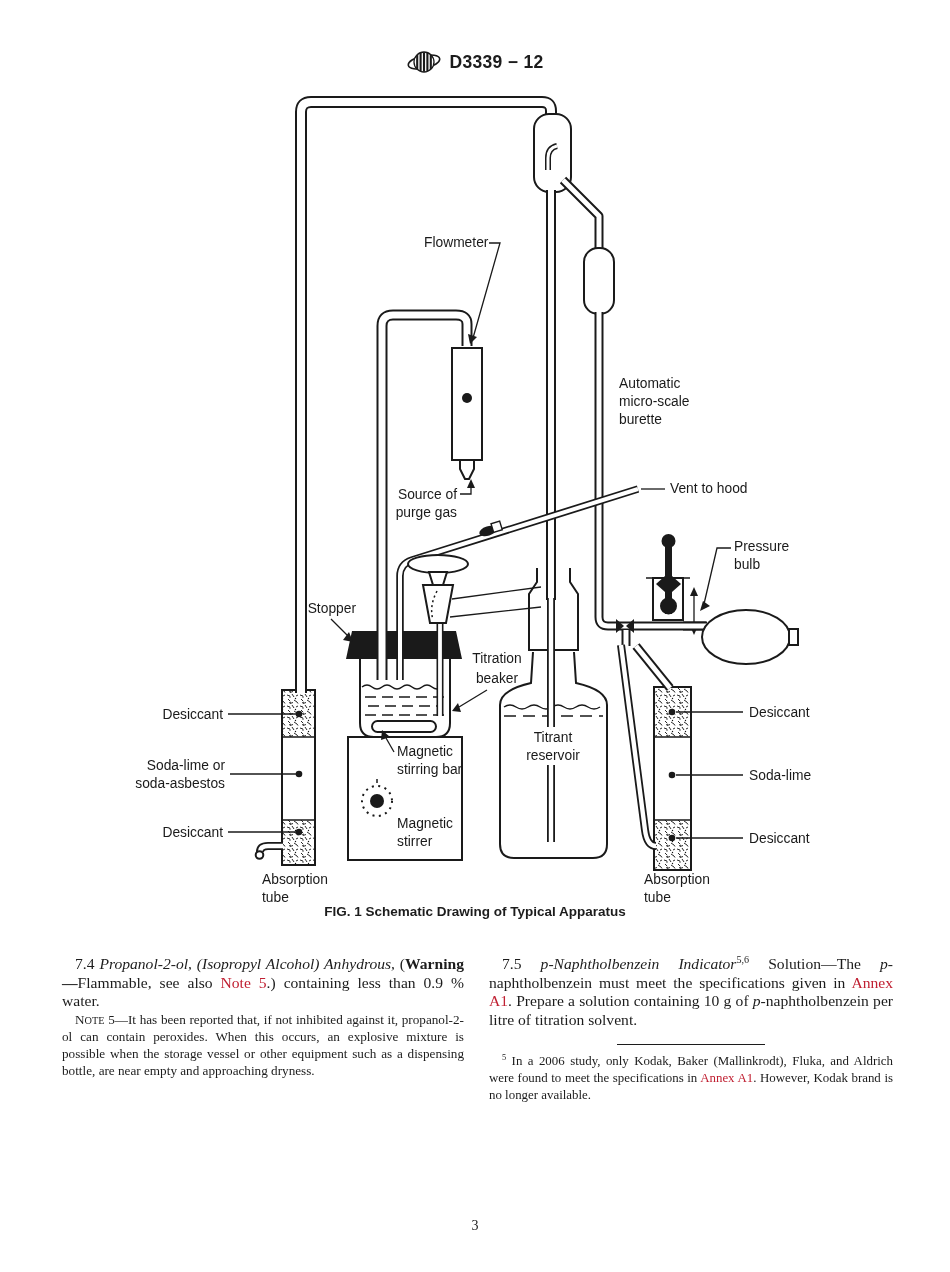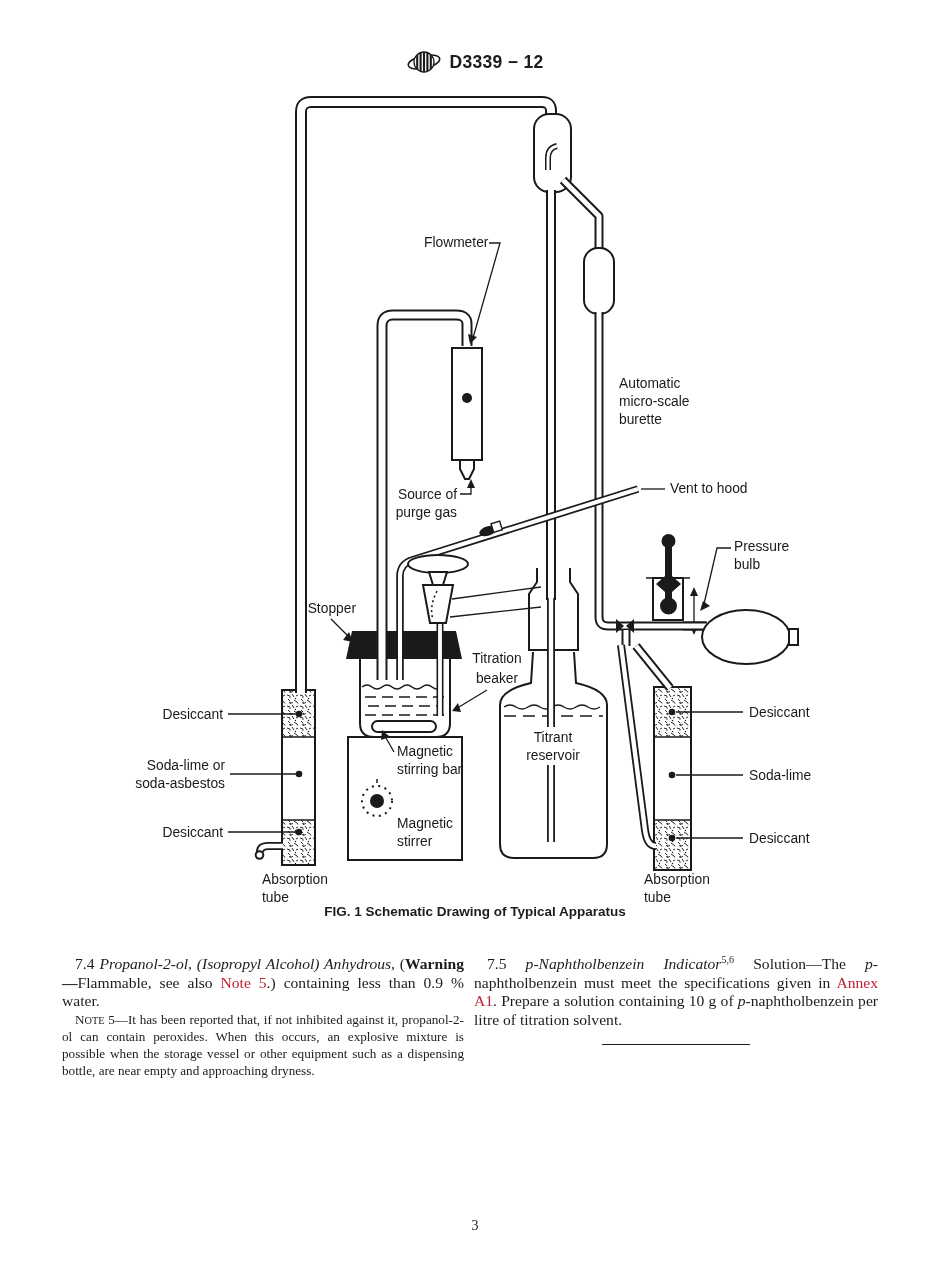--- a/index.html
+++ b/index.html
@@ -16,21 +16,21 @@
   .ti{stroke:#fff;fill:none;stroke-linejoin:round;stroke-linecap:butt;}
   .ol{stroke:#1a1a1a;fill:#fff;stroke-width:2;}
   .thin{stroke:#1a1a1a;fill:none;stroke-width:1.5;}
   .blk{fill:#1a1a1a;stroke:none;}
   .ldr{stroke:#1a1a1a;stroke-width:1.3;fill:none;}
   .caption{position:absolute;top:904px;left:0;width:950px;text-align:center;
            font-family:"Liberation Sans",sans-serif;font-weight:bold;font-size:13.5px;}
   
   .col{position:absolute;top:955px;font-size:15.6px;line-height:1.19;text-align:justify;}
   .col-left{left:54px;width:402px;margin-left:8px;}
-  .col-right{left:474px;width:404px;}
+  .col-right{left:489px;width:404px;}
   .col p{margin:0;}
   .para{text-indent:13px;}
   .mt{margin-top:9px;}
   .note{margin-top:11px;font-size:13.2px;line-height:1.31;text-indent:13px;font-family:Liberation Serif, serif;}
   .sc-rest{font-size:.78em;}
   .lnk{color:var(--link,#c02032);text-decoration:none;cursor:pointer;}
   .sup{vertical-align:super;font-size:.65em;line-height:0;}
   .fnrule{margin-top:15px;width:148px;border:none;border-top:1.4px solid #1c1c1c;}
   .fn{margin-top:7px;font-size:12.9px;line-height:1.33;text-indent:13px;}
   .pageno{position:absolute;top:1218px;left:0;width:100%;text-align:center;font-size:14px;}
@@ -253,16 +253,17 @@
   <div class="caption">FIG. 1 Schematic Drawing of Typical Apparatus</div>
 
   <div class="col col-left">
     <p class="para"><span>7.4</span><i> Propanol-2-ol, (Isopropyl Alcohol) Anhydrous,</i><span> (</span><b>Warning—</b><span>Flammable, see also </span><span class="lnk">Note 5</span><span>.) containing less than 0.9 % water.</span></p>
     <p class="note"><span>N</span><span class="sc-rest">OTE</span><span> 5—It has been reported that, if not inhibited against it, propanol-2-ol can contain peroxides. When this occurs, an explosive mixture is possible when the storage vessel or other equipment such as a dispensing bottle, are near empty and approaching dryness.</span></p>
   </div>
 
   <div class="col col-right">
     <p class="para"><span>7.5</span><i> p-Naphtholbenzein Indicator</i><span class="sup">5,6</span><span> Solution—The </span><i>p</i><span>-naphtholbenzein must meet the specifications given in </span><span class="lnk">Annex A1</span><span>. Prepare a solution containing 10 g of </span><i>p</i><span>-naphtholbenzein per litre of titration solvent.</span></p>
     <hr class="fnrule">
+    <p class="fn"><span class="sup">5</span><span> In a 2006 study, only Kodak, Baker (Mallinkrodt), Fluka, and Aldrich were found to meet the specifications in </span><span class="lnk">Annex A1</span><span>. However, Kodak brand is no longer available.</span></p>
   </div>
 
   <div class="pageno">3</div>
 </div>
 
 </body></html>

